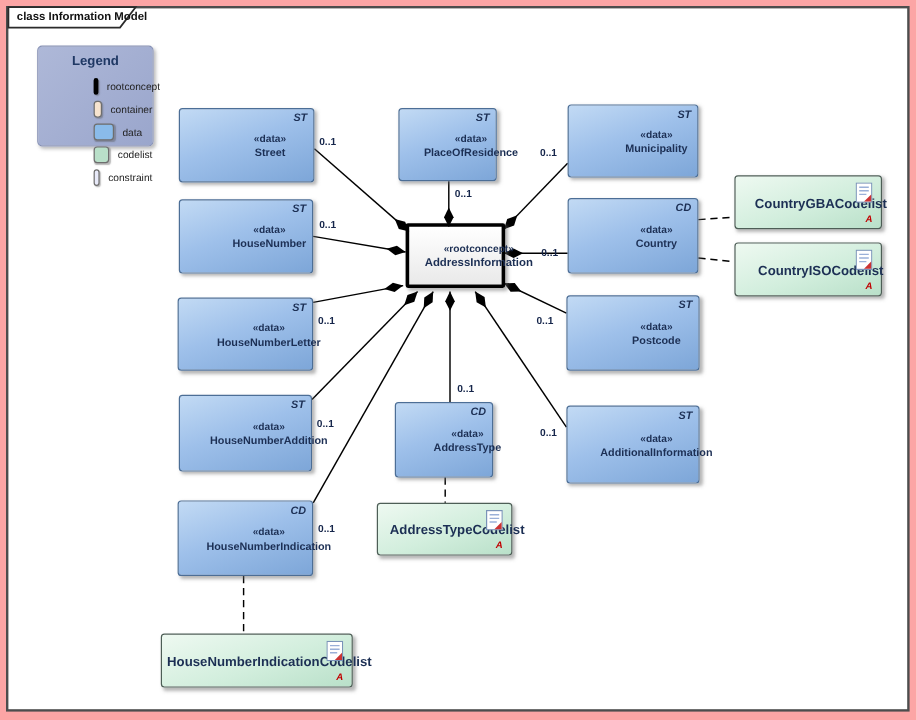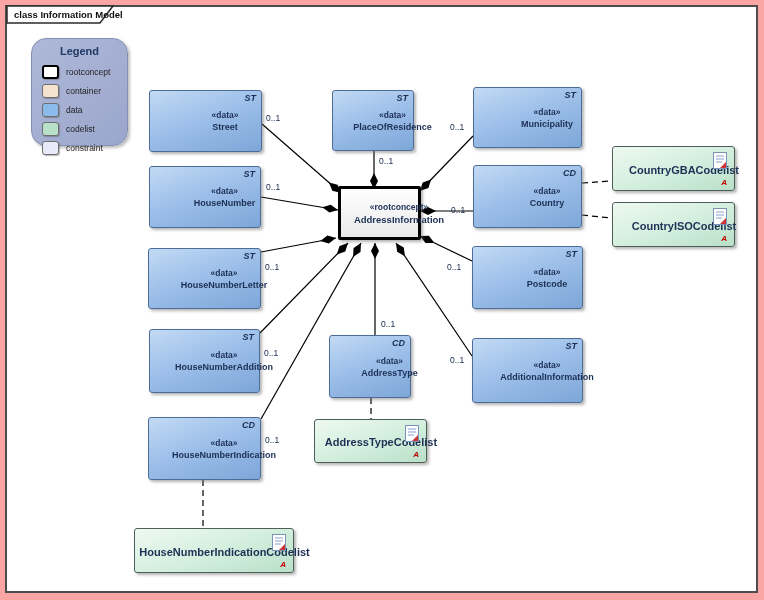--- a/index.html
+++ b/index.html
@@ -3,25 +3,25 @@
 <meta charset="utf-8">
 <style>
   * { margin:0; padding:0; box-sizing:border-box; }
   html,body { width:764px; height:600px; background:#ffffff; font-family:"Liberation Sans", sans-serif; }
   .canvas { position:relative; width:764px; height:600px; background:#fca5a5; overflow:hidden; }
   svg.overlay { position:absolute; left:0; top:0; z-index:1; }
 
   .frame-title { position:absolute; left:14px; top:9px; z-index:3; font-size:9.5px; font-weight:bold; color:#111; }
 
   
-  .legend { position:absolute; left:31px; top:38px; width:97px; height:108px; z-index:2;
-            background:linear-gradient(135deg,#aeb8d8,#9aa6cc); border:1px solid #8590b4; border-radius:15px;
+  .legend { position:absolute; left:31px; top:38px; width:97px; height:84px; z-index:2;
+            background:linear-gradient(135deg,#aeb8d8,#9aa6cc); border:1px solid #8590b4; border-radius:4px;
             box-shadow:2px 2px 3px rgba(110,110,110,.45); }
   .legend-title { text-align:center; font-size:11px; font-weight:bold; color:#1f3864; margin-top:6px; margin-bottom:5px; }
-  .legend-row { display:flex; align-items:center; gap:7px; padding:0 0 0 10px; height:19px; }
+  .legend-row { display:flex; align-items:center; gap:7px; padding:0 0 0 10px; height:19px;margin-left:36px; }
   .swatch { width:17px; height:14px; border-radius:3px; border:1px solid #6e6e6e; box-shadow:1px 1px 1px rgba(80,80,80,.4); }
   .swatch.root { border:2px solid #000; }
   .legend-row span { font-size:8.5px; color:#222; }
 
   
   .node { position:absolute; z-index:2; border-radius:3px; box-shadow:2px 2px 3px rgba(110,110,110,.5);
           display:flex; flex-direction:column; align-items:center; justify-content:center;padding-left:39px; }
   .node.data { background:linear-gradient(160deg,#c2daf4 0%,#9ec0ea 45%,#7da6d8 100%); border:1px solid #4c6e96; }
   .node .stereo { font-size:8.5px; font-weight:600; color:#1c2f54; }
   .node .nm { font-size:9px; font-weight:bold; color:#1c2f54; margin-top:2px; }
@@ -29,21 +29,21 @@
 
   .node.root { background:linear-gradient(#ffffff,#e9e9e9); border:3px solid #000; border-radius:2px; }
   .node.root .stereo { color:#1c2f54; }
   .node.root .nm { font-size:9.5px; }
 
   .node.codelist { background:linear-gradient(160deg,#eef9f1 0%,#d2eedd 55%,#b9e0c9 100%); border:1px solid #4d5e56; }
   .node.codelist .nm { font-size:11px; font-weight:bold; color:#1c2f54; padding-right:18px; }
   .doc-icon { position:absolute; top:5px; right:7px; width:14px; height:17px; }
   .ann-a { position:absolute; bottom:3px; right:7px; font-size:8px; font-style:italic; font-weight:bold; color:#c00000; }
 
-  .mult { position:absolute; z-index:3; font-size:8.5px; font-weight:normal; color:#15254a; }
+  .mult { position:absolute; z-index:3; font-size:8.5px; font-weight:bold; color:#15254a; }
 </style>
 </head>
 <body>
 
 <div class="canvas">
 
   <svg class="overlay" width="764" height="600" viewBox="0 0 764 600">
     <defs>
       <marker id="diamond" viewBox="0 0 18 10" refX="17" refY="5" markerWidth="18" markerHeight="10" markerUnits="userSpaceOnUse" orient="auto">
         <path d="M1,5 L9,1 L17,5 L9,9 Z" fill="#000"></path>

